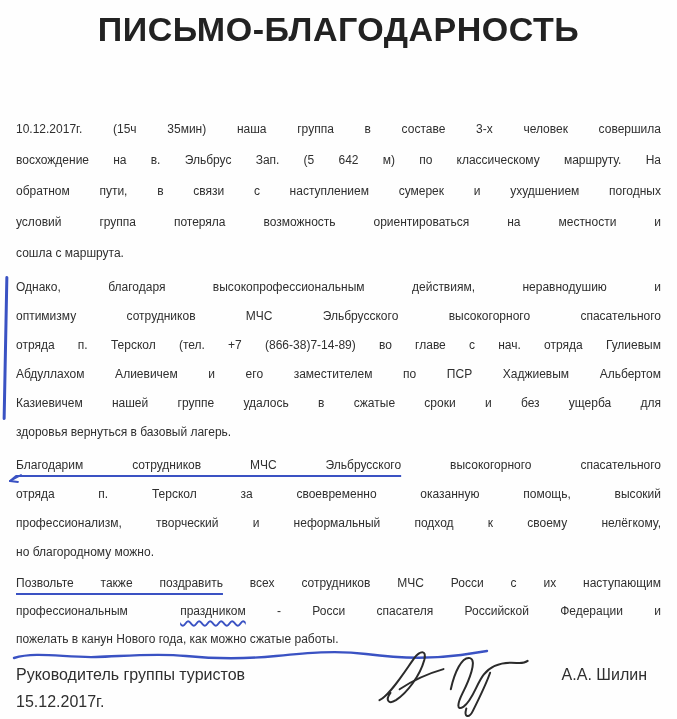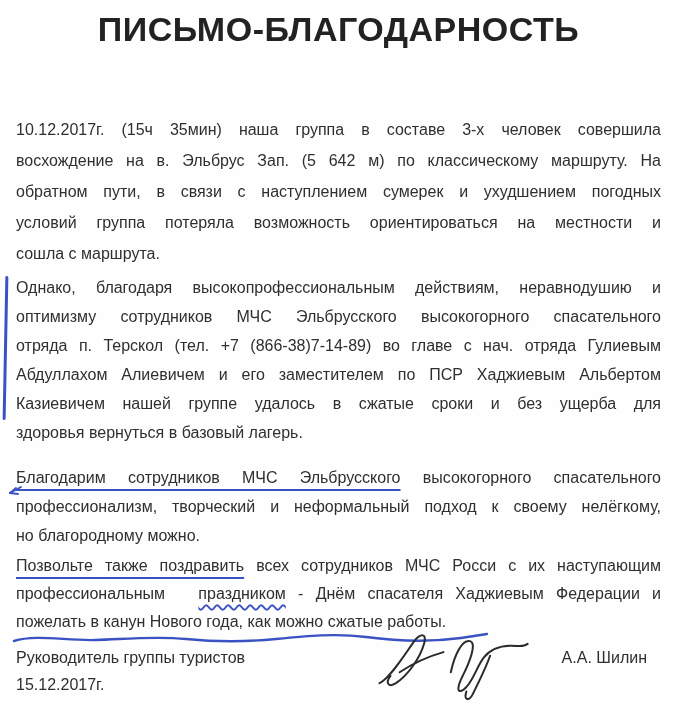--- a/index.html
+++ b/index.html
@@ -12,26 +12,26 @@
     font-family:"Liberation Sans","DejaVu Sans",sans-serif;
     color:#2f2f2f;
     overflow:hidden;
   }
   h1.title{
     margin:0 0 68px 0;
     font-size:34px;line-height:34px;
     font-weight:700;text-align:center;
     letter-spacing:0.5px;color:#222;
   }
-  .para{position:relative;margin:0;font-size:16px;}
+  .para{position:relative;margin:0;font-size:12px;}
   .p1 .line{line-height:31px;}
   .p2 .line,.p3 .line{line-height:29px;}
   .p4 .line{line-height:28px;}
   .p2{margin-top:4px;}
-  .p3{margin-top:16px;}
+  .p3{margin-top:4px;}
   .p4{margin-top:2px;}
   .line{text-align:left;}
   .line.just{text-align:justify;text-align-last:justify;}
   .u-blue{
     text-decoration:underline;
     text-decoration-color:#3a52c3;
     text-decoration-thickness:2px;
     text-underline-offset:6px;
   }
   .u-wavy{
@@ -85,27 +85,28 @@
 
   <div class="para p3">
     <svg class="hook" width="16" height="12" viewBox="0 0 16 12">
       <g stroke="#3a52c3" stroke-width="1.8" fill="none" stroke-linecap="round">
         <path d="M14 3 L3 9"></path>
           <path d="M3 9 L11 10"></path>
           <path d="M3 9 L9 4"></path>
       </g>
     </svg>
     <div class="line just"><span class="u-blue">Благодарим сотрудников МЧС Эльбрусского</span><span> высокогорного спасательного</span></div>
+    <div class="line just">отряда п. Терскол за своевременно оказанную помощь, высокий</div>
     <div class="line just">профессионализм, творческий и неформальный подход к своему нелёгкому,</div>
     <div class="line">но благородному можно.</div>
   </div>
 
   <div class="para p4">
     <div class="line just"><span class="u-blue">Позвольте также поздравить</span><span> всех сотрудников МЧС Росси с их наступающим</span></div>
-    <div class="line just"><span>профессиональным </span><span class="u-wavy">праздником</span><span> - Днём спасателя Хаджиевым Федерации и</span></div>
+    <div class="line just"><span>профессиональным </span><span class="u-wavy">праздником</span><span> - Росси спасателя Российской Федерации и</span></div>
     <div class="line">пожелать в канун Нового года, как можно сжатые работы.</div>
     <svg class="bigwave" width="482" height="18" viewBox="0 0 482 18">
       <path d="M3 11 C 25 4, 55 11, 85 10 S 145 6, 175 9 S 235 12, 265 9 S 325 3, 355 7 S 420 12, 450 8 L 476 4" stroke="#3a52c3" stroke-width="2.4" fill="none" stroke-linecap="round"></path>
     </svg>
   </div>
 
   <div class="footer">
     <div class="left">
       <div>Руководитель группы туристов</div>
       <div>15.12.2017г.</div>

